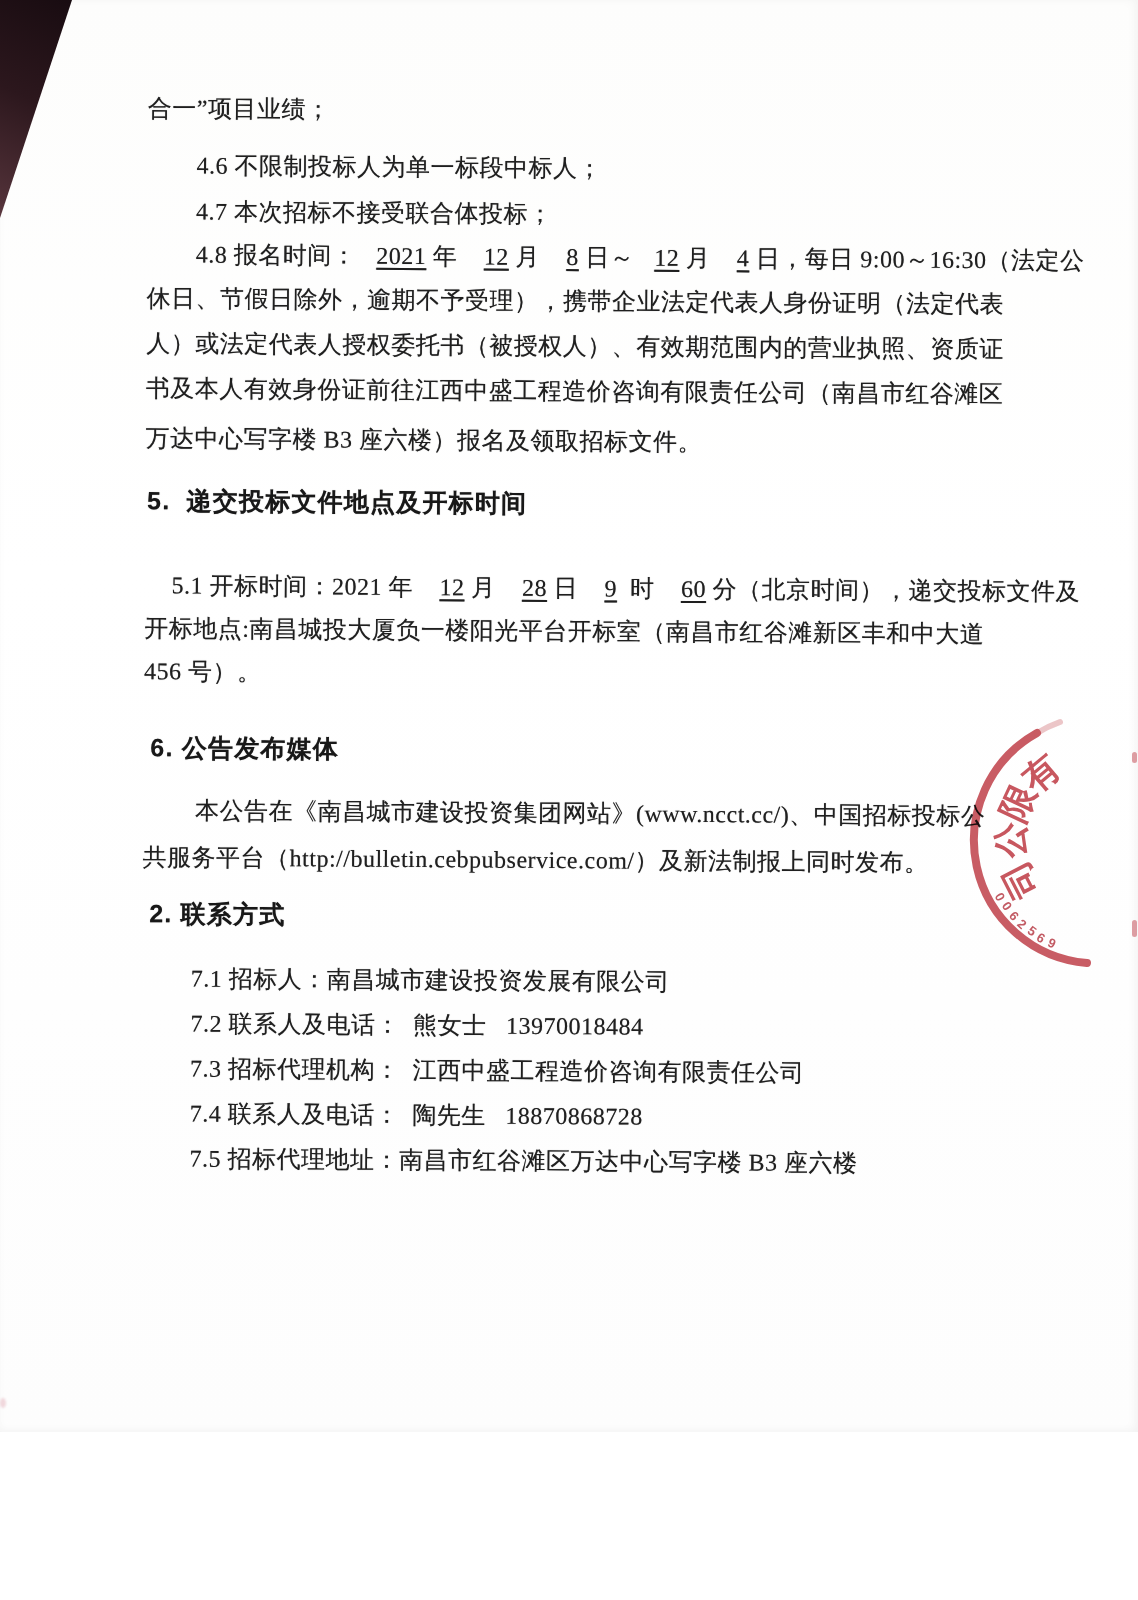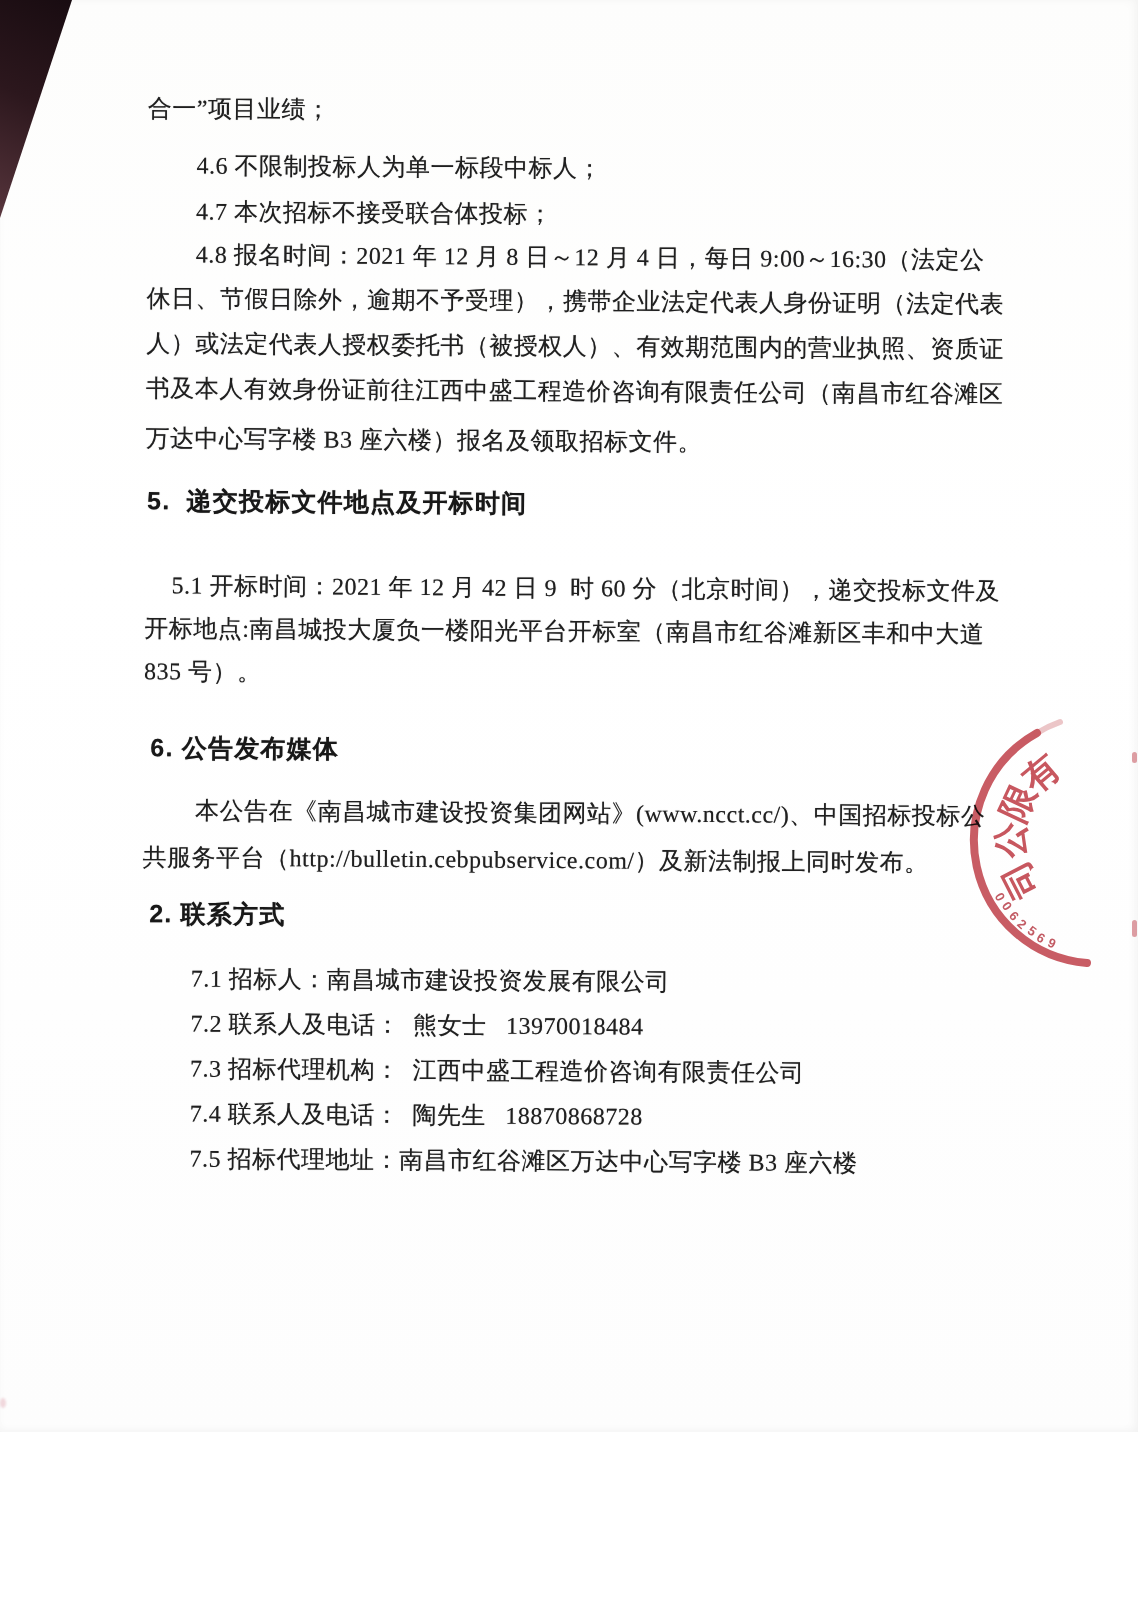--- a/index.html
+++ b/index.html
@@ -25,21 +25,21 @@
     font:24px/31px "Liberation Serif",serif;
     color:#1f1f1f;
     letter-spacing:0.5px;
     white-space:pre;
     text-shadow:0 0 0.7px rgba(45,45,45,0.65);
   }
   .h{
     font-family:"Liberation Sans",sans-serif;
     font-weight:700;font-size:25px;letter-spacing:1.2px;color:#181818;
   }
-  .u{text-decoration-thickness:1.6px;text-underline-offset:4px;}
+  .u{text-decoration:underline;text-decoration-thickness:1.6px;text-underline-offset:4px;margin-left:20px;}
   
   .stamp-svg{position:absolute;left:0;top:0;mix-blend-mode:multiply;filter:blur(0.35px);}
   .stamp-char{font-family:"Liberation Sans",sans-serif;font-weight:600;}
   .stamp-digit{font-family:"Liberation Sans",sans-serif;font-weight:700;}
   
   .edge-speck{position:absolute;background:#c5525c;opacity:0.55;border-radius:3px;filter:blur(0.6px);}
   .smudge{position:absolute;filter:blur(2.5px);border-radius:6px;}
   .corner-dot{position:absolute;background:#1d1d1f;}
   .pink-speck{position:absolute;background:rgba(226,170,182,0.45);border-radius:50%;filter:blur(1px);}
 </style>
@@ -53,23 +53,23 @@
   <div class="content">
     <div class="line" style="left:148px;top:93px"><span>合一”项目业绩；</span></div>
     <div class="line" style="left:197px;top:150px"><span>4.6 不限制投标人为单一标段中标人；</span></div>
     <div class="line" style="left:197px;top:196px"><span>4.7 本次招标不接受联合体投标；</span></div>
     <div class="line" style="left:197px;top:239px"><span>4.8 报名时间：</span><span class="u">2021</span><span> 年 </span><span class="u">12</span><span> 月 </span><span class="u">8</span><span> 日～</span><span class="u">12</span><span> 月 </span><span class="u">4</span><span> 日，每日 9:00～16:30（法定公</span></div>
     <div class="line" style="left:148px;top:283px"><span>休日、节假日除外，逾期不予受理），携带企业法定代表人身份证明（法定代表</span></div>
     <div class="line" style="left:148px;top:328px"><span>人）或法定代表人授权委托书（被授权人）、有效期范围内的营业执照、资质证</span></div>
     <div class="line" style="left:148px;top:373px"><span>书及本人有效身份证前往江西中盛工程造价咨询有限责任公司（南昌市红谷滩区</span></div>
     <div class="line" style="left:148px;top:423px"><span>万达中心写字楼 B3 座六楼）报名及领取招标文件。</span></div>
     <div class="line h" style="left:150px;top:485px"><span>5.  递交投标文件地点及开标时间</span></div>
-    <div class="line" style="left:175px;top:570px"><span>5.1 开标时间：2021 年 </span><span class="u">12</span><span> 月 </span><span class="u">42</span><span> 日 </span><span class="u">9</span><span>  时 </span><span class="u">60</span><span> 分（北京时间），递交投标文件及</span></div>
+    <div class="line" style="left:175px;top:570px"><span>5.1 开标时间：2021 年 </span><span class="u">12</span><span> 月 </span><span class="u">28</span><span> 日 </span><span class="u">9</span><span>  时 </span><span class="u">60</span><span> 分（北京时间），递交投标文件及</span></div>
     <div class="line" style="left:148px;top:613px"><span>开标地点:南昌城投大厦负一楼阳光平台开标室（南昌市红谷滩新区丰和中大道</span></div>
-    <div class="line" style="left:148px;top:656px"><span>835 号）。</span></div>
+    <div class="line" style="left:148px;top:656px"><span>456 号）。</span></div>
     <div class="line h" style="left:155px;top:732px"><span>6. 公告发布媒体</span></div>
     <div class="line" style="left:200px;top:795px"><span>本公告在《南昌城市建设投资集团网站》(www.ncct.cc/)、中国招标投标公</span></div>
     <div class="line" style="left:148px;top:842px"><span>共服务平台（http://bulletin.cebpubservice.com/）及新法制报上同时发布。</span></div>
     <div class="line h" style="left:155px;top:898px"><span>2. 联系方式</span></div>
     <div class="line" style="left:197px;top:963px"><span>7.1 招标人：南昌城市建设投资发展有限公司</span></div>
     <div class="line" style="left:197px;top:1008px"><span>7.2 联系人及电话：  熊女士   13970018484</span></div>
     <div class="line" style="left:197px;top:1053px"><span>7.3 招标代理机构：  江西中盛工程造价咨询有限责任公司</span></div>
     <div class="line" style="left:197px;top:1098px"><span>7.4 联系人及电话：  陶先生   18870868728</span></div>
     <div class="line" style="left:197px;top:1143px"><span>7.5 招标代理地址：南昌市红谷滩区万达中心写字楼 B3 座六楼</span></div>
   </div>

